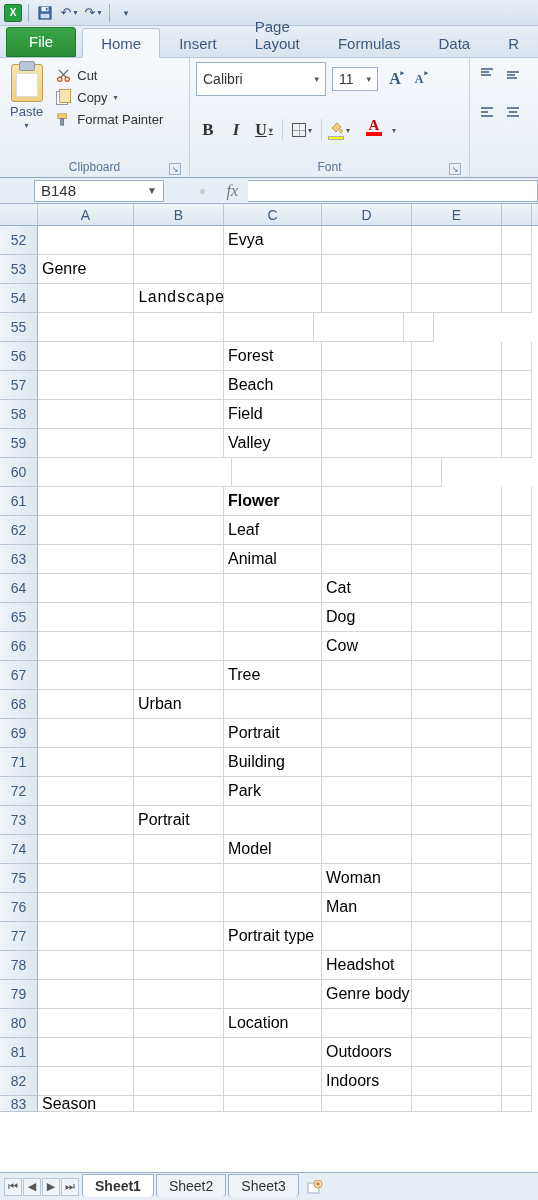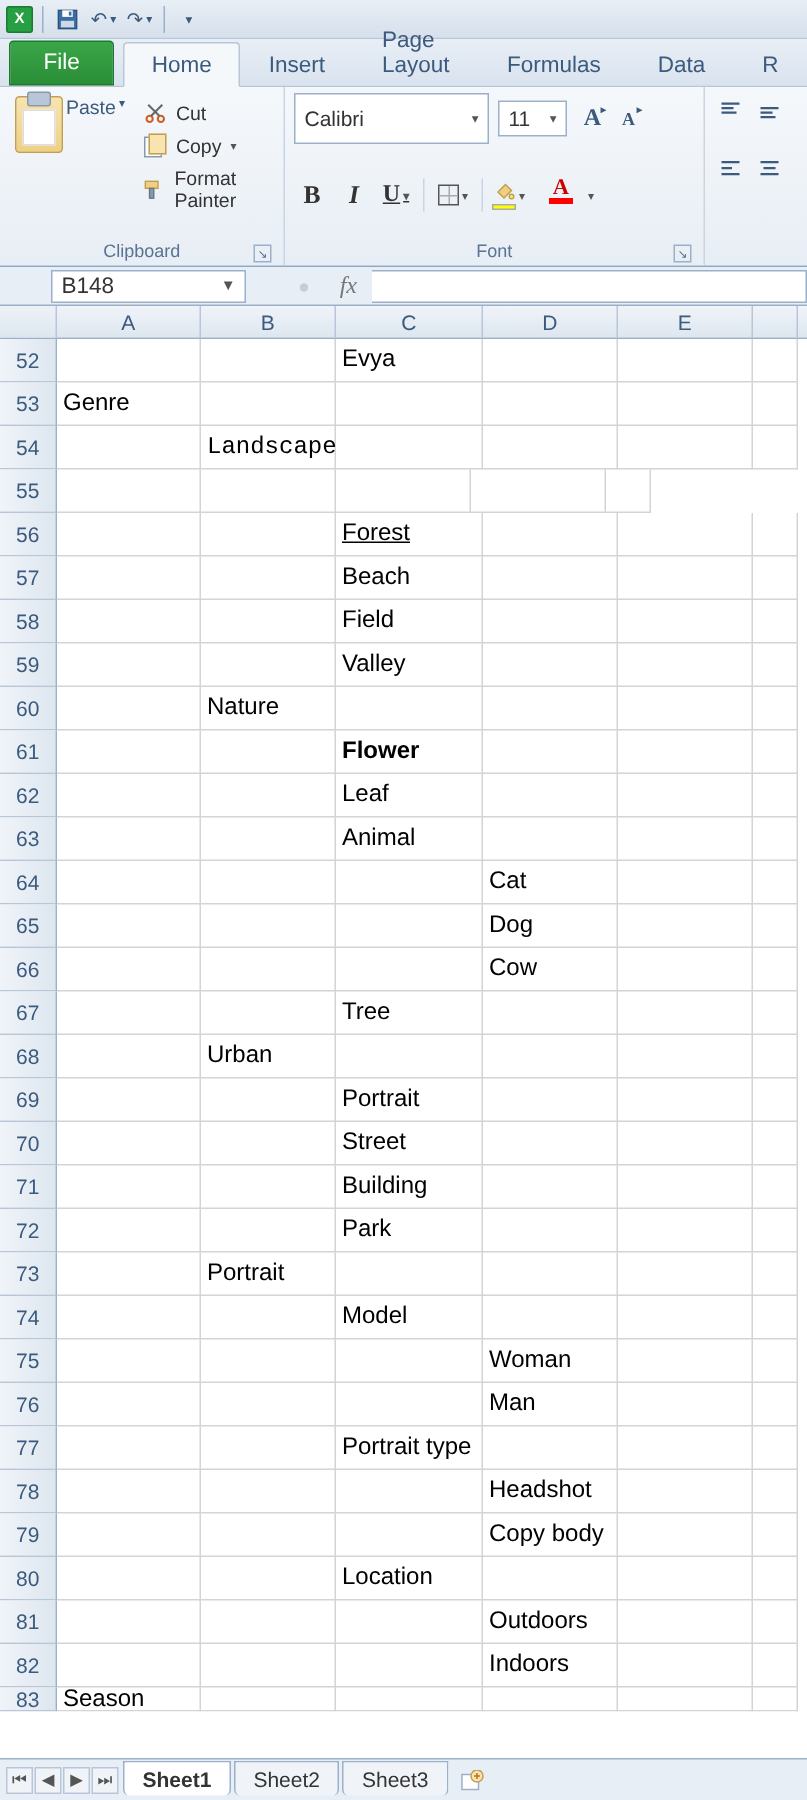--- a/index.html
+++ b/index.html
@@ -21,21 +21,21 @@
 .ribbon-tabs .tab.file { background: linear-gradient(#3aa648,#2a8d36); color: #fff; border: 1px solid #1a7a30; border-radius: 3px 3px 0 0; margin-right: 6px; padding: 5px 22px 6px; }
 .ribbon-tabs .tab.active { background: #f5f8fb; border-color: #b8c6d8; border-bottom: 1px solid #f5f8fb; border-radius: 3px 3px 0 0; margin-bottom: -1px; }
 
 
 .ribbon { height: 120px; background: linear-gradient(#f5f8fb, #e8eef5); border-bottom: 1px solid #8fa8c2; display: flex; }
 .group { border-right: 1px solid #c8d5e3; display: flex; flex-direction: column; padding: 4px 6px 0; }
 .group-content { flex: 1; display: flex; gap: 6px; }
 .group-label { text-align: center; font-size: 12px; color: #5a7393; padding: 2px 0 3px; position: relative; }
 .group-label .launcher { position: absolute; right: 2px; bottom: 2px; width: 12px; height: 12px; border: 1px solid #9bb0c9; font-size: 8px; display: flex; align-items: center; justify-content: center; color: #5a7393; cursor: pointer; }
 
-.paste-big { display: flex; flex-direction: row; gap: 2px; cursor: pointer; padding: 2px 4px; }
+.paste-big { display: flex; flex-direction: column; align-items: center; gap: 2px; cursor: pointer; padding: 2px 4px; }
 .paste-big .clipboard-icon { width: 32px; height: 38px; background: linear-gradient(#f8e4b0,#f0d080); border: 1px solid #c0a050; border-radius: 3px; position: relative; }
 .paste-big .clipboard-icon::before { content:''; position:absolute; top:-4px; left:50%; transform:translateX(-50%); width:14px; height:8px; background:#b8c6d8; border:1px solid #8899aa; border-radius:2px; }
 .paste-big .clipboard-icon::after { content:''; position:absolute; top:8px; left:4px; right:4px; bottom:4px; background:#fff; border:1px solid #ddd; }
 .paste-big .lbl { font-size: 13px; color: #3b5a7e; }
 .paste-big .drop { font-size: 8px; color: #3b5a7e; }
 
 .clip-actions { display: flex; flex-direction: column; gap: 4px; padding-top: 4px; }
 .clip-act { display: flex; align-items: center; gap: 6px; font-size: 13px; color: #333; cursor: pointer; padding: 1px 2px; }
 .clip-act .ic { width: 16px; height: 16px; display: flex; align-items: center; justify-content: center; }
 .scissors svg { width: 15px; height: 15px; }
@@ -313,21 +313,21 @@
         <div class="cell" style="width: 96px;"></div>
         <div class="cell" style="width: 90px;"></div>
         <div class="cell" style="width: 90px;"></div>
         <div class="cell" style="width: 90px;"></div>
         <div class="cell" style="width: 30px;"></div>
       </div>
       <div class="row">
         <div class="rh">56</div>
         <div class="cell" style="width: 96px;"></div>
         <div class="cell" style="width: 90px;"></div>
-        <div class="cell" style="width: 98px; text-decoration: underline;">Forest</div>
+        <div class="cell" style="width: 98px;">Forest</div>
         <div class="cell" style="width: 90px;"></div>
         <div class="cell" style="width: 90px;"></div>
         <div class="cell" style="width: 30px;"></div>
       </div>
       <div class="row">
         <div class="rh">57</div>
         <div class="cell" style="width: 96px;"></div>
         <div class="cell" style="width: 90px;"></div>
         <div class="cell" style="width: 98px;">Beach</div>
         <div class="cell" style="width: 90px;"></div>
@@ -348,21 +348,20 @@
         <div class="cell" style="width: 96px;"></div>
         <div class="cell" style="width: 90px;"></div>
         <div class="cell" style="width: 98px;">Valley</div>
         <div class="cell" style="width: 90px;"></div>
         <div class="cell" style="width: 90px;"></div>
         <div class="cell" style="width: 30px;"></div>
       </div>
       <div class="row">
         <div class="rh">60</div>
         <div class="cell" style="width: 96px;"></div>
-        <div class="cell" style="width: 90px;">Nature</div>
         <div class="cell" style="width: 98px;"></div>
         <div class="cell" style="width: 90px;"></div>
         <div class="cell" style="width: 90px;"></div>
         <div class="cell" style="width: 30px;"></div>
       </div>
       <div class="row">
         <div class="rh">61</div>
         <div class="cell" style="width: 96px;"></div>
         <div class="cell" style="width: 90px;"></div>
         <div class="cell" style="width: 98px; font-weight: bold;">Flower</div>
@@ -436,29 +435,20 @@
       <div class="row">
         <div class="rh">69</div>
         <div class="cell" style="width: 96px;"></div>
         <div class="cell" style="width: 90px;"></div>
         <div class="cell" style="width: 98px;">Portrait</div>
         <div class="cell" style="width: 90px;"></div>
         <div class="cell" style="width: 90px;"></div>
         <div class="cell" style="width: 30px;"></div>
       </div>
       <div class="row">
-        <div class="rh">70</div>
-        <div class="cell" style="width: 96px;"></div>
-        <div class="cell" style="width: 90px;"></div>
-        <div class="cell" style="width: 98px;">Street</div>
-        <div class="cell" style="width: 90px;"></div>
-        <div class="cell" style="width: 90px;"></div>
-        <div class="cell" style="width: 30px;"></div>
-      </div>
-      <div class="row">
         <div class="rh">71</div>
         <div class="cell" style="width: 96px;"></div>
         <div class="cell" style="width: 90px;"></div>
         <div class="cell" style="width: 98px;">Building</div>
         <div class="cell" style="width: 90px;"></div>
         <div class="cell" style="width: 90px;"></div>
         <div class="cell" style="width: 30px;"></div>
       </div>
       <div class="row">
         <div class="rh">72</div>
@@ -521,21 +511,21 @@
         <div class="cell" style="width: 98px;"></div>
         <div class="cell" style="width: 90px;">Headshot</div>
         <div class="cell" style="width: 90px;"></div>
         <div class="cell" style="width: 30px;"></div>
       </div>
       <div class="row">
         <div class="rh">79</div>
         <div class="cell" style="width: 96px;"></div>
         <div class="cell" style="width: 90px;"></div>
         <div class="cell" style="width: 98px;"></div>
-        <div class="cell" style="width: 90px;">Copy body</div>
+        <div class="cell" style="width: 90px;">Genre body</div>
         <div class="cell" style="width: 90px;"></div>
         <div class="cell" style="width: 30px;"></div>
       </div>
       <div class="row">
         <div class="rh">80</div>
         <div class="cell" style="width: 96px;"></div>
         <div class="cell" style="width: 90px;"></div>
         <div class="cell" style="width: 98px;">Location</div>
         <div class="cell" style="width: 90px;"></div>
         <div class="cell" style="width: 90px;"></div>

